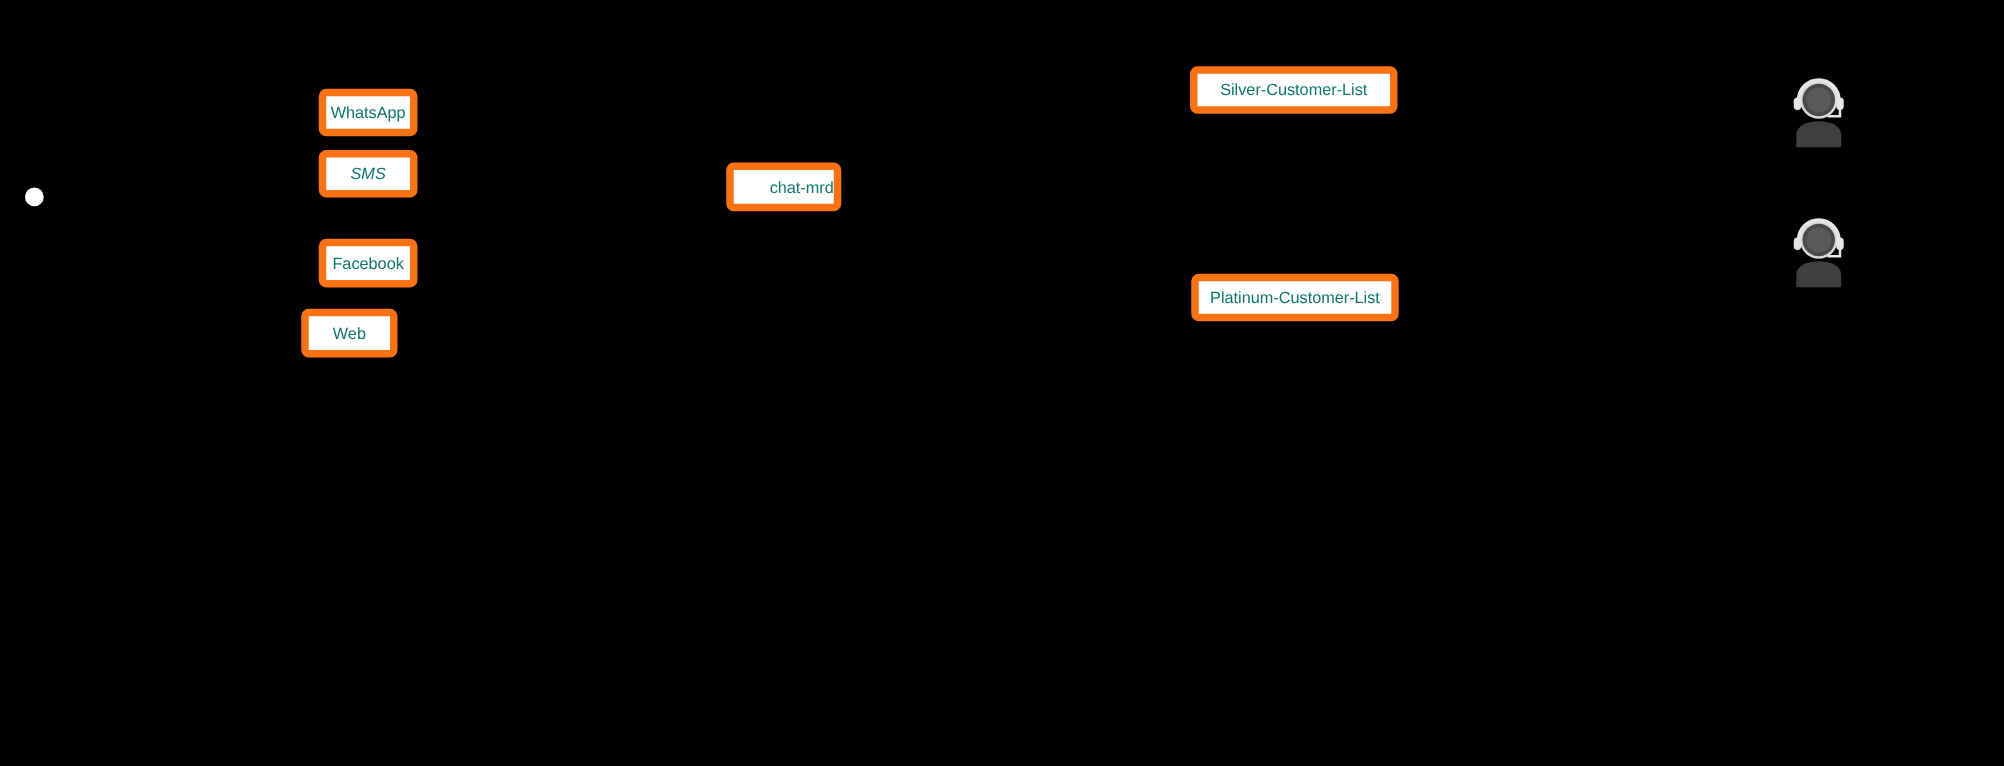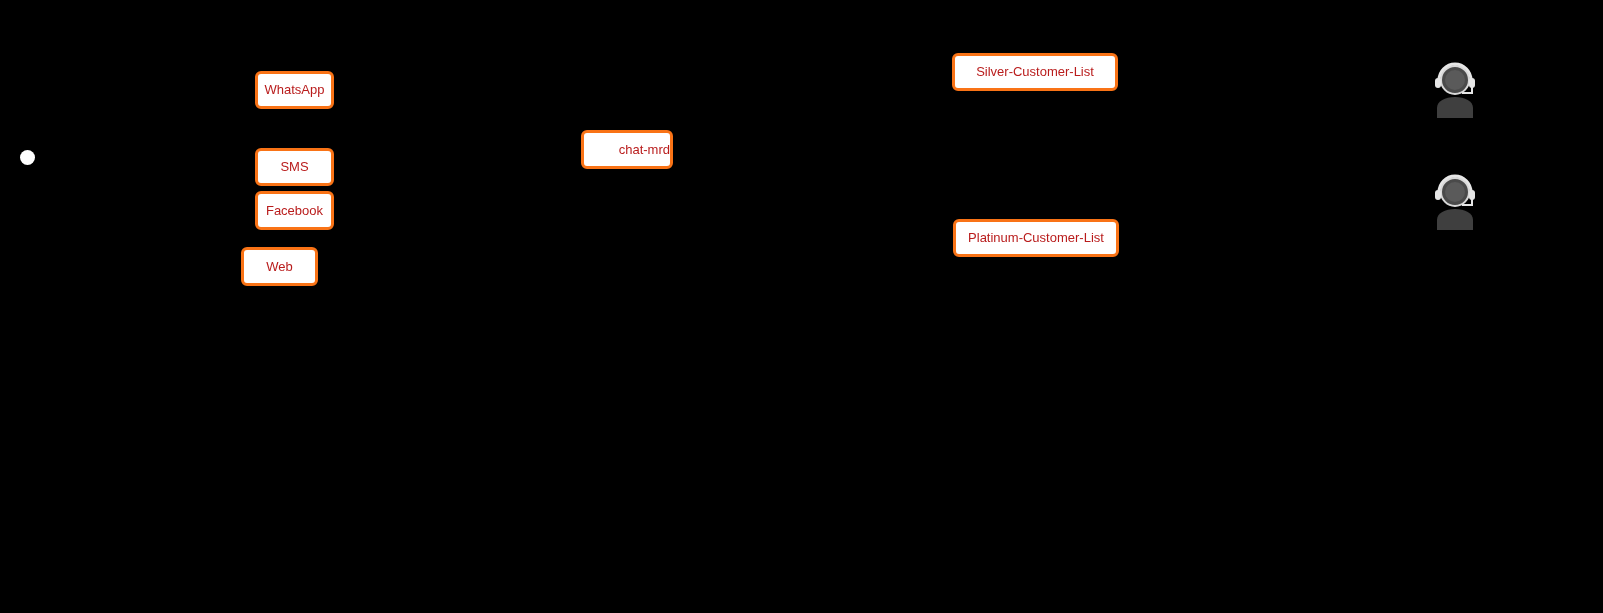--- a/index.html
+++ b/index.html
@@ -11,27 +11,27 @@
     position: relative;
     width: 1603px;
     height: 613px;
     background: #000000;
     font-family: "Liberation Sans", sans-serif;
     overflow: hidden;
   }
   .node {
     position: absolute;
     background: #ffffff;
-    border: 3px solid #f97316;
+    border: 6px solid #f97316;
     border-radius: 6px;
     box-sizing: border-box;
     display: flex;
     align-items: center;
     justify-content: center;
-    color: #b91c1c;
+    color: #0f766e;
     font-size: 13px;
     line-height: 1.2;
     text-align: center;
     white-space: nowrap;
     box-shadow: 1px 1px 2px rgba(0,0,0,0.35);
   }
   .dot {
     position: absolute;
     background: #ffffff;
     border-radius: 50%;
@@ -47,21 +47,21 @@
 <body>
 
 <div id="canvas">
 
   <div class="dot" style="left:20px; top:150px; width:15px; height:15px;"></div>
 
   <div class="node" style="left:255px; top:71px; width:79px; height:38px;">
     <span>WhatsApp</span>
   </div>
 
-  <div class="node" style="left:255px; top:148px; width:79px; height:38px;">
+  <div class="node" style="left:255px; top:120px; width:79px; height:38px;font-style:italic;">
     <span>SMS</span>
   </div>
 
   <div class="node" style="left:255px; top:191px; width:79px; height:39px;">
     <span>Facebook</span>
   </div>
 
   <div class="node" style="left:241px; top:247px; width:77px; height:39px;">
     <span>Web</span>
   </div>

